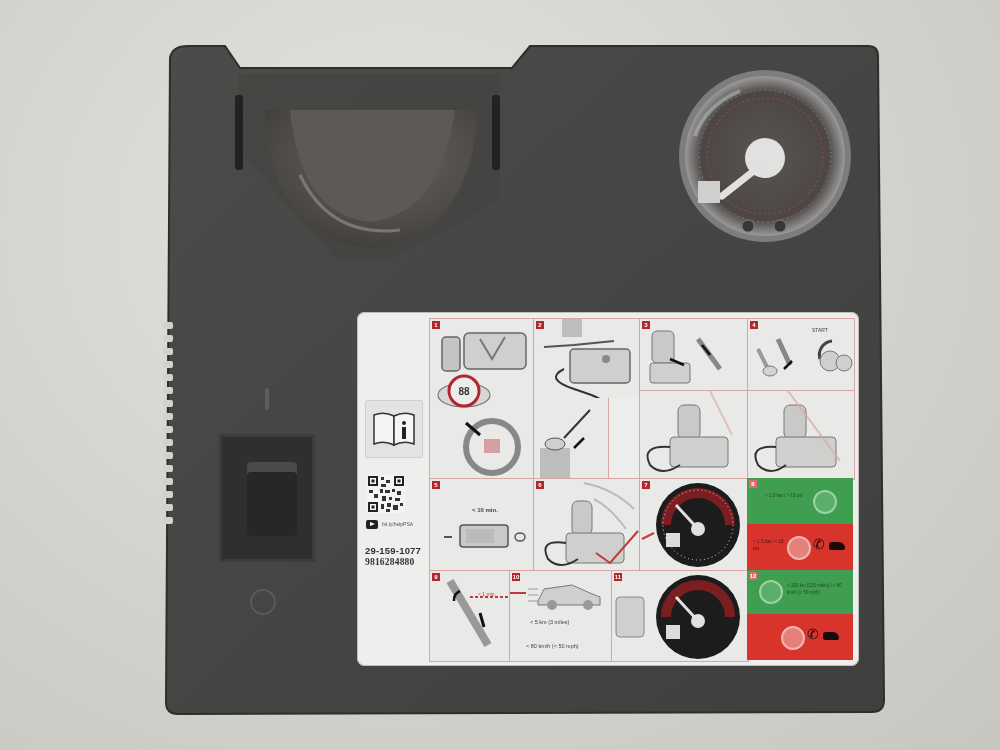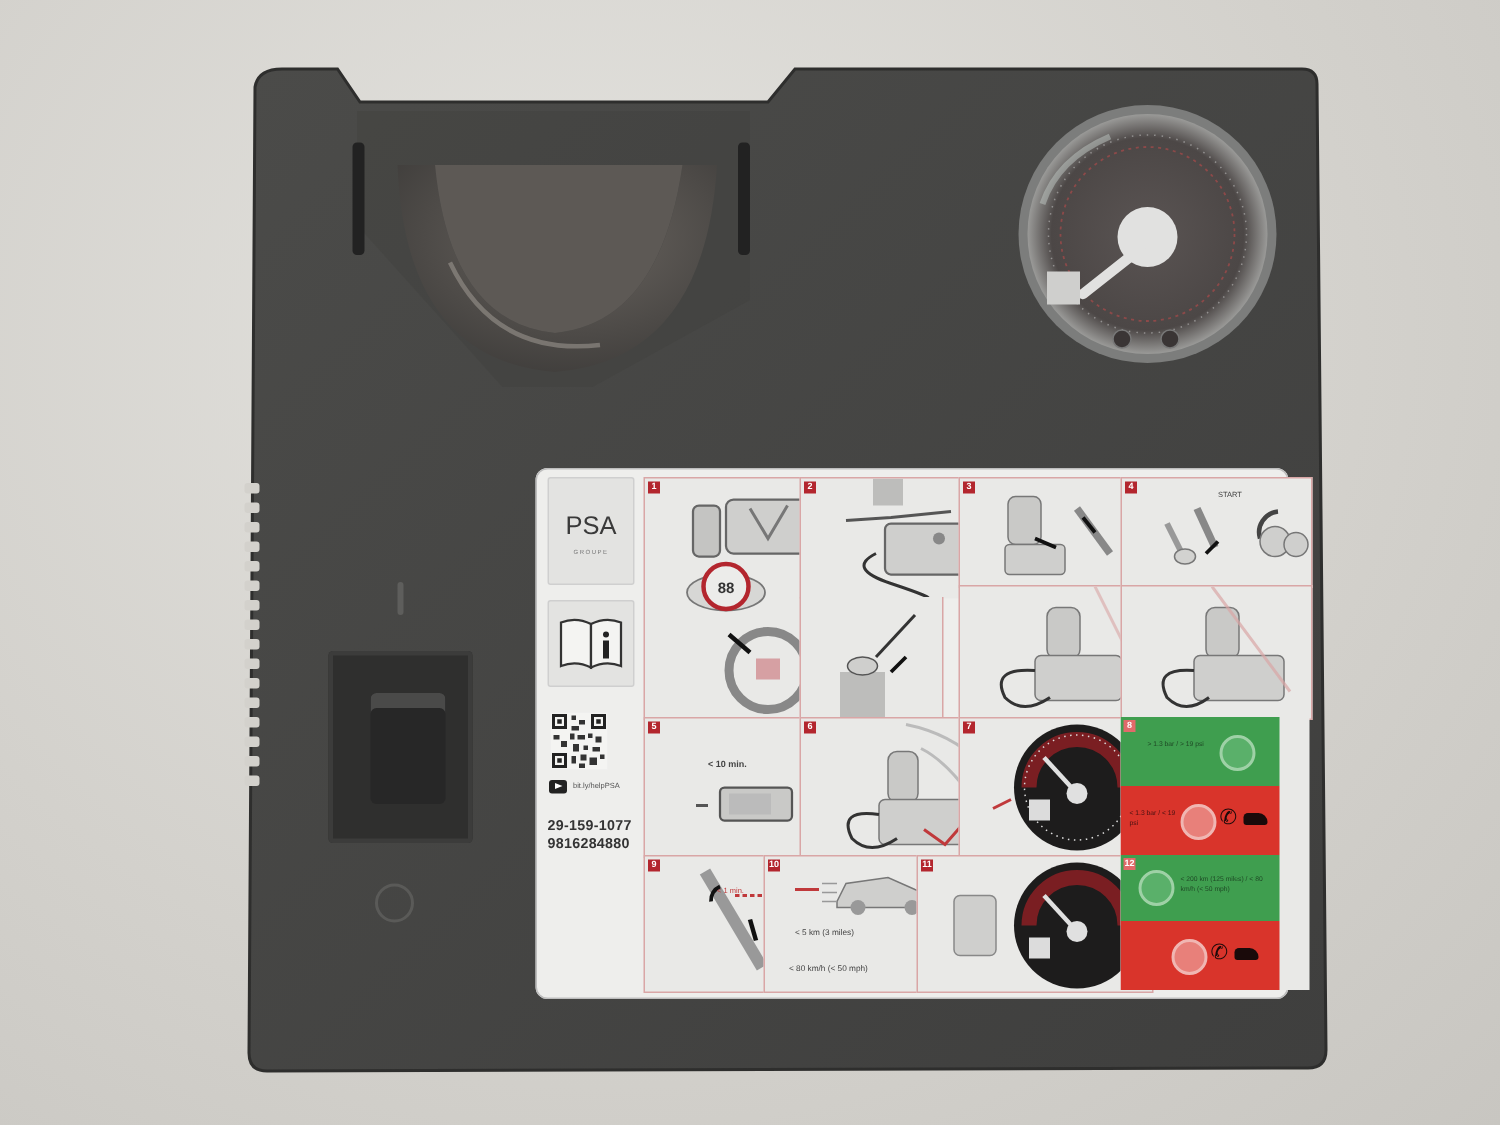--- a/index.html
+++ b/index.html
@@ -13,22 +13,22 @@
   .logo-text{position:absolute;left:0;right:0;top:22px;text-align:center;font-size:17px;color:#3a3a3a;letter-spacing:0px;}
   .logo-sub{position:absolute;left:0;right:0;top:46px;text-align:center;font-size:4px;color:#777;letter-spacing:1px;}
   .info-box{position:absolute;left:8px;top:88px;width:56px;height:56px;border:1px solid #cfcfcf;background:#e3e3e1;border-radius:2px;}
   .qr{position:absolute;left:10px;top:163px;width:38px;height:38px;}
   .yt-row{position:absolute;left:9px;top:206px;height:12px;display:flex;align-items:center;gap:4px;}
   .yt-icon{width:12px;height:9px;background:#222;border-radius:2px;position:relative;}
   .yt-icon:after{content:"";position:absolute;left:4px;top:2px;border-left:5px solid #fff;border-top:2.5px solid transparent;border-bottom:2.5px solid transparent;}
   .yt-text{font-size:5px;color:#555;}
   .code1,.code2{position:absolute;left:8px;font-size:9.5px;font-weight:bold;color:#333;letter-spacing:0.2px;}
   .code1{top:233px;}
-  .code2{top:245px;}
-  .cell{position:absolute;border:1px solid #d9a6a6;background:#e9e9e7;overflow:hidden;padding-left:20px;}
+  .code2{top:245px;font-family:Liberation Serif, serif;}
+  .cell{position:absolute;border:1px solid #d9a6a6;background:#e9e9e7;overflow:hidden;}
   .num{position:absolute;left:2px;top:2px;width:8px;height:8px;background:#b3262e;color:#fff;font-size:6px;line-height:8px;text-align:center;font-weight:bold;}
   .small-text{position:absolute;font-size:6px;color:#444;white-space:nowrap;}
   .green{background:#3f9e4f;}
   .red{background:#d9342b;}
 </style>
 </head>
 <body>
 
 <div class="bg"></div>
 
@@ -99,24 +99,20 @@
 </svg>
 
 <div class="abs" style="left:265px;top:388px;width:4px;height:22px;background:#5e5e5c;border-radius:2px;"></div>
 <div class="abs" style="left:219px;top:434px;width:96px;height:128px;background:#2f2f2e;border-radius:3px;box-shadow:inset 0 0 0 3px #3c3c3b;">
   <div class="abs" style="left:28px;top:28px;width:50px;height:74px;background:#272727;border-radius:4px;box-shadow:inset 0 10px 0 #4a4a49;"></div>
 </div>
 <div class="abs" style="left:250px;top:589px;width:22px;height:22px;border:2px solid #5a5a58;border-radius:50%;"></div>
 
 <div class="label-card">
   <div class="leftcol">
-    <div class="logo-box">
-      <div class="logo-text">PSA</div>
-      <div class="logo-sub">GROUPE</div>
-    </div>
     <div class="info-box">
       <svg width="56" height="56" viewBox="0 0 56 56">
         <path d="M8 14 Q18 10 28 15 L28 44 Q18 39 8 43 Z" fill="#f4f4f2" stroke="#333" stroke-width="1.5"></path>
         <path d="M48 14 Q38 10 28 15 L28 44 Q38 39 48 43 Z" fill="#f4f4f2" stroke="#333" stroke-width="1.5"></path>
         <circle cx="38" cy="22" r="2" fill="#222"></circle>
         <rect x="36" y="26" width="4" height="12" fill="#222"></rect>
       </svg>
     </div>
     <svg class="qr" viewBox="0 0 38 38">
       <rect width="38" height="38" fill="#f4f4f2"></rect>

